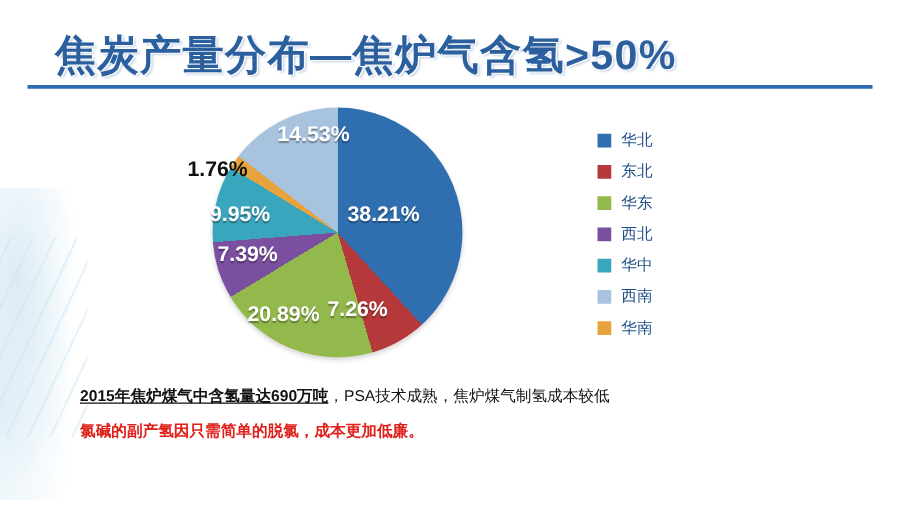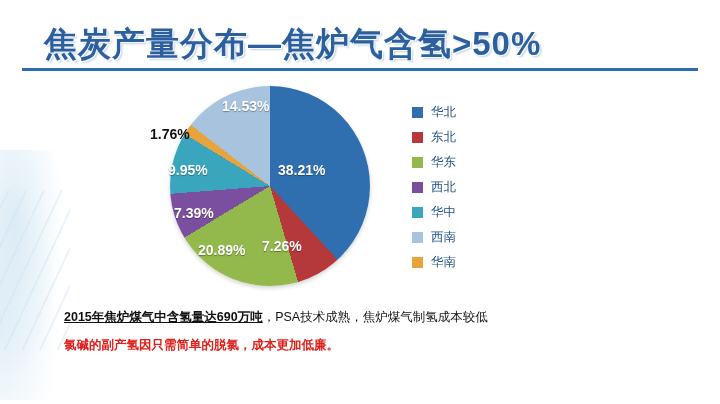--- a/index.html
+++ b/index.html
@@ -85,50 +85,51 @@
       #93b84b 163.70deg 238.90deg,
       #7b4fa0 238.90deg 265.50deg,
       #3aa6bd 265.50deg 301.32deg,
       #e8a33d 301.32deg 307.66deg,
       #a7c3dd 307.66deg 360deg
     );
     box-shadow: 0 2px 4px rgba(0,0,0,0.18);
   }
   .slice-label {
     position: absolute;
-    font-size: 14px;
+    font-size: 17px;
     font-weight: bold;
     color: #ffffff;
     white-space: nowrap;
     text-shadow: 0 1px 1px rgba(0,0,0,0.35);
   }
   .slice-label.dark {
     color: #111111;
     text-shadow: none;
   }
   
   .lbl-hb { left: 128px; top: 80px; }
   .lbl-db { left: 112px; top: 156px; }
   .lbl-hd { left: 48px;  top: 160px; }
-  .lbl-xb { left: 24px;  top: 112px; margin-top: 11px; }
+  .lbl-xb { left: 24px;  top: 112px; }
   .lbl-hz { left: 18px;  top: 80px; }
   .lbl-hn { left: 0px;   top: 44px;  color:#111; text-shadow:none; }
   .lbl-xn { left: 72px;  top: 16px; }
 
   
   .legend {
     position: absolute;
     left: 412px;
     top: 100px;
     width: 110px;
   }
   .legend-item {
     display: flex;
     align-items: center;
     height: 25px;
+    justify-content: flex-end;
   }
   .legend-swatch {
     width: 11px;
     height: 11px;
     margin-right: 8px;
     flex: 0 0 auto;
   }
   .legend-label {
     font-size: 12.5px;
     color: #1f4f86;

